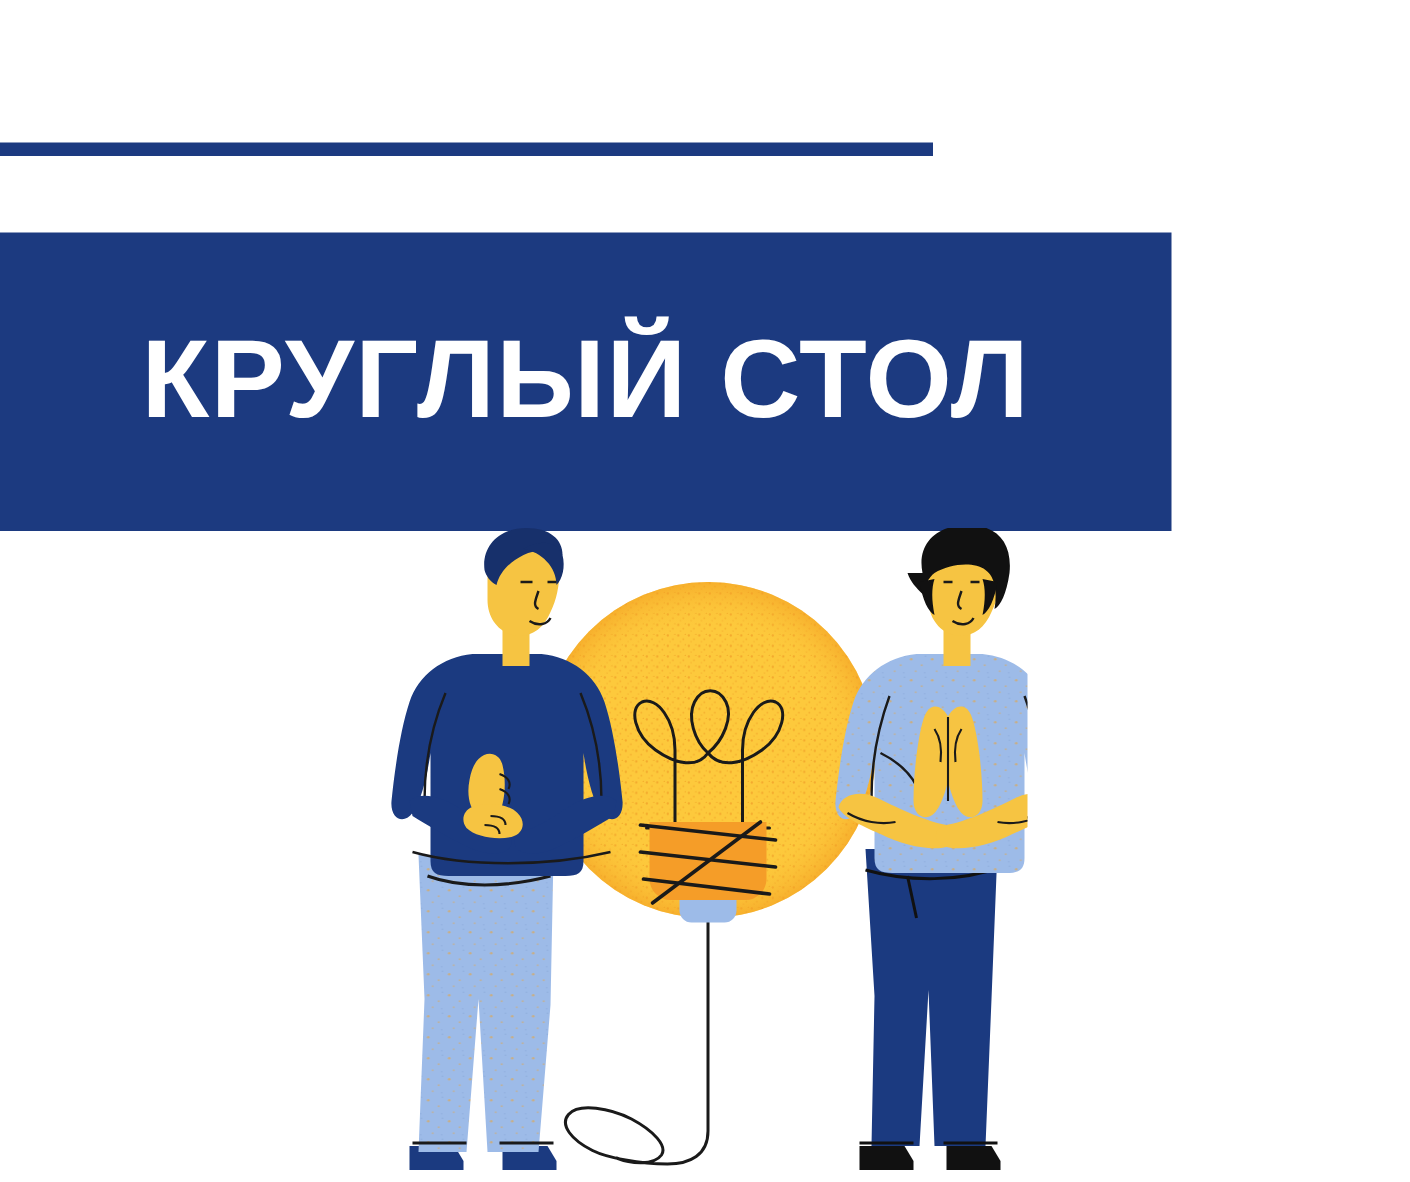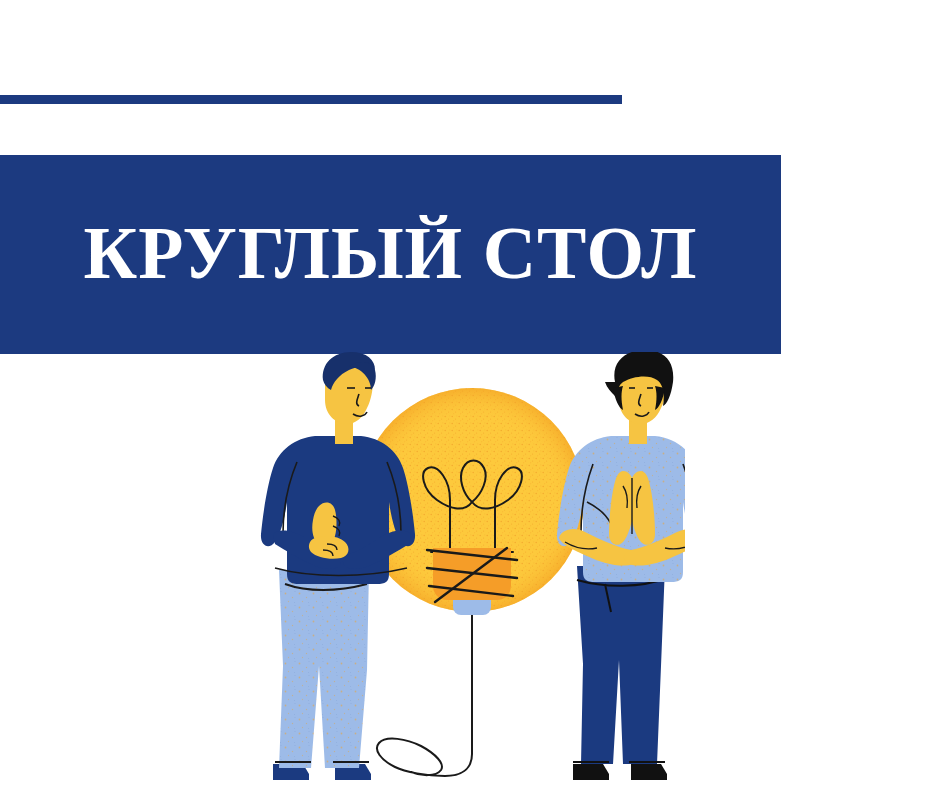--- a/index.html
+++ b/index.html
@@ -27,21 +27,21 @@
     position:absolute;
     left:0;top:155px;
     width:781px;height:199px;
     background:#1c3a80;
     display:flex;
     align-items:center;
     justify-content:center;
   }
   .title-band .title-text{
     color:#ffffff;
-    font-family:Liberation Serif, serif;
+    font-family:Liberation Sans, sans-serif;
     font-weight:bold;
     font-size:74px;
     letter-spacing:1px;
     line-height:1;
     white-space:nowrap;
     margin:16px;
     padding:0 0 4px 0;
     user-select:none;
   }
   

